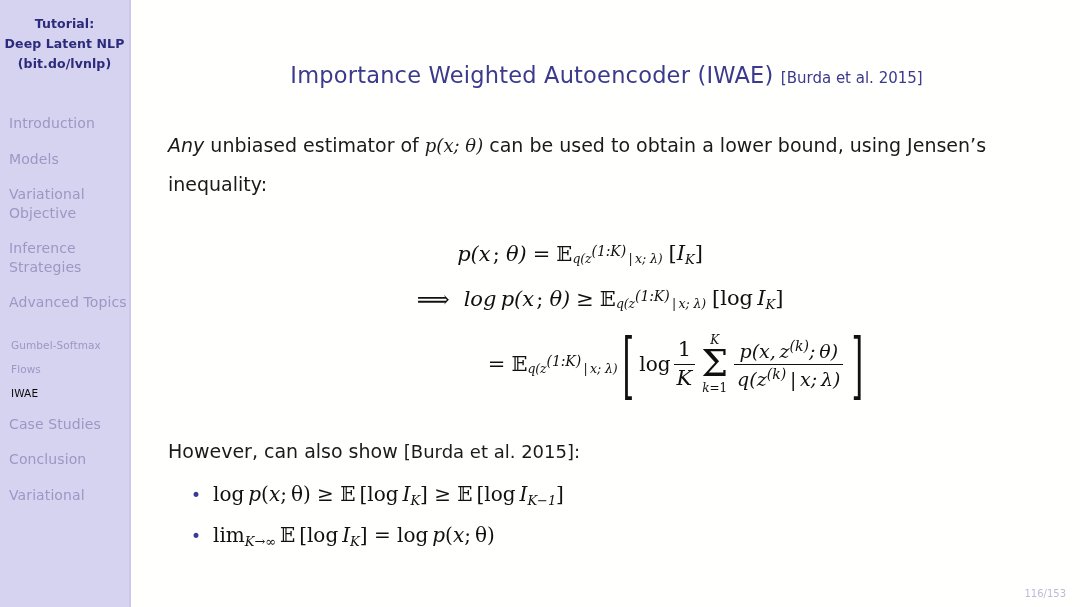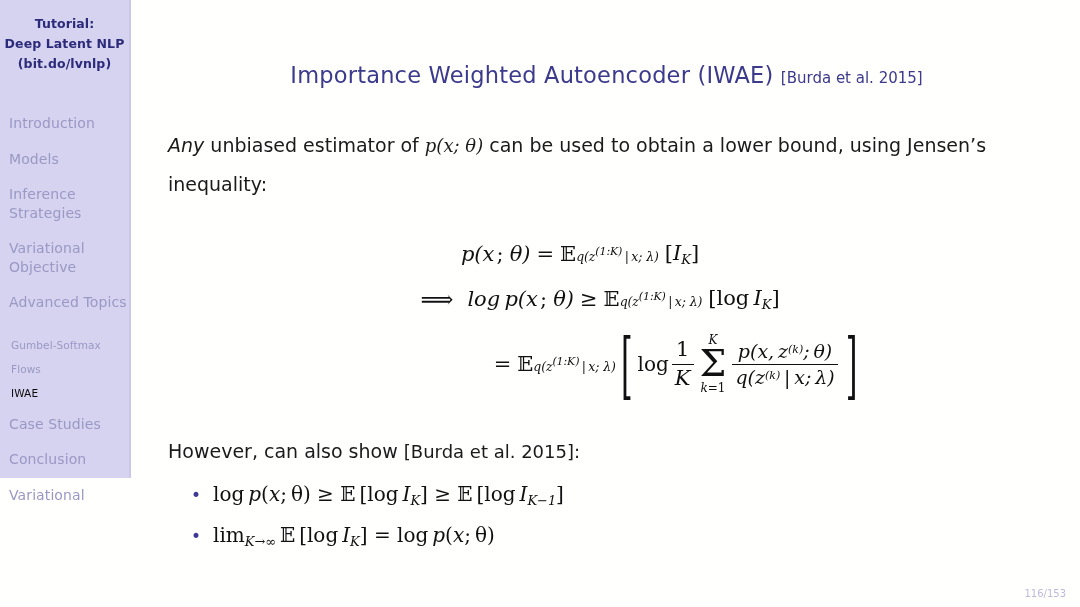--- a/index.html
+++ b/index.html
@@ -18,21 +18,21 @@
     width: 1080px;
     height: 607px;
     background: #fffffe;
   }
 
   
   .sidebar {
     position: absolute;
     left: 0; top: 0;
     width: 131px;
-    height: 478px;
+    height: 607px;
     background: #d6d3f0;
     border-right: 2px solid #cbc7ea;
     box-sizing: border-box;
   }
   .side-title {
     margin-top: 14px;
     text-align: center;
     color: #2c2a7a;
     font-weight: bold;
     font-size: 12.5px;
@@ -128,21 +128,21 @@
   .m.up { font-style: normal; }
   .op { font-style: normal; font-size: 21px; padding: 0 6px; }
   .bb { font-style: normal; font-size: 21px; font-family: "DejaVu Serif", serif; }
   .sub {
     font-size: 12.5px;
     font-style: italic;
     vertical-align: -0.42em;
     letter-spacing: -0.1px;
   }
   .sup {
-    font-size: 11px;
+    font-size: 14px;
     vertical-align: 0.5em;
     font-style: normal;
   }
   .sup.it { font-style: italic; }
   .arrow { font-style: normal; font-size: 23px; padding-right: 14px; }
 
   
   .bigbrk {
     font-style: normal;
     font-size: 30px;
@@ -248,26 +248,26 @@
     </div>
 
     <div class="nav">
       <div class="nav-section">
         <span>Introduction</span>
       </div>
       <div class="nav-section">
         <span>Models</span>
       </div>
       <div class="nav-section">
+        <span class="l2">Variational</span>
+        <span class="l2">Objective</span>
+      </div>
+      <div class="nav-section">
         <span class="l2">Inference</span>
         <span class="l2">Strategies</span>
-      </div>
-      <div class="nav-section">
-        <span class="l2">Variational</span>
-        <span class="l2">Objective</span>
       </div>
       <div class="nav-section sub-group">
         <span>Advanced Topics</span>
       </div>
       <div class="nav-sub">
         <span>Gumbel-Softmax</span>
       </div>
       <div class="nav-sub">
         <span>Flows</span>
       </div>

